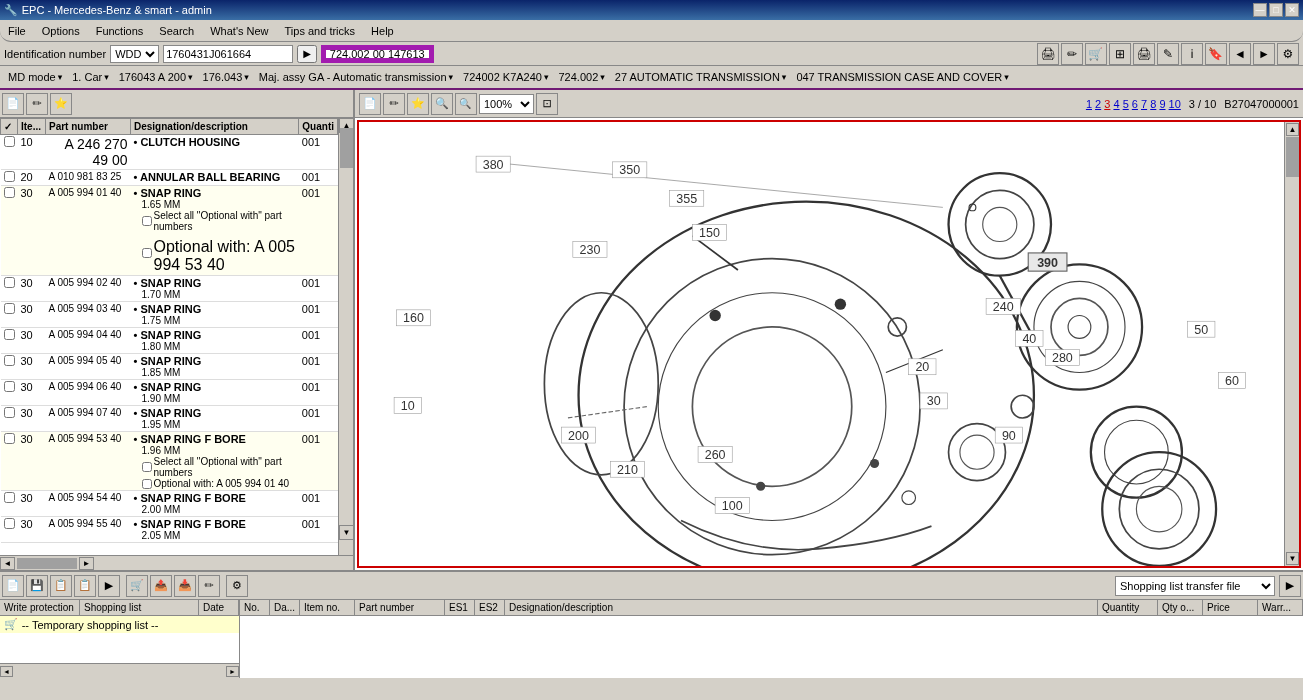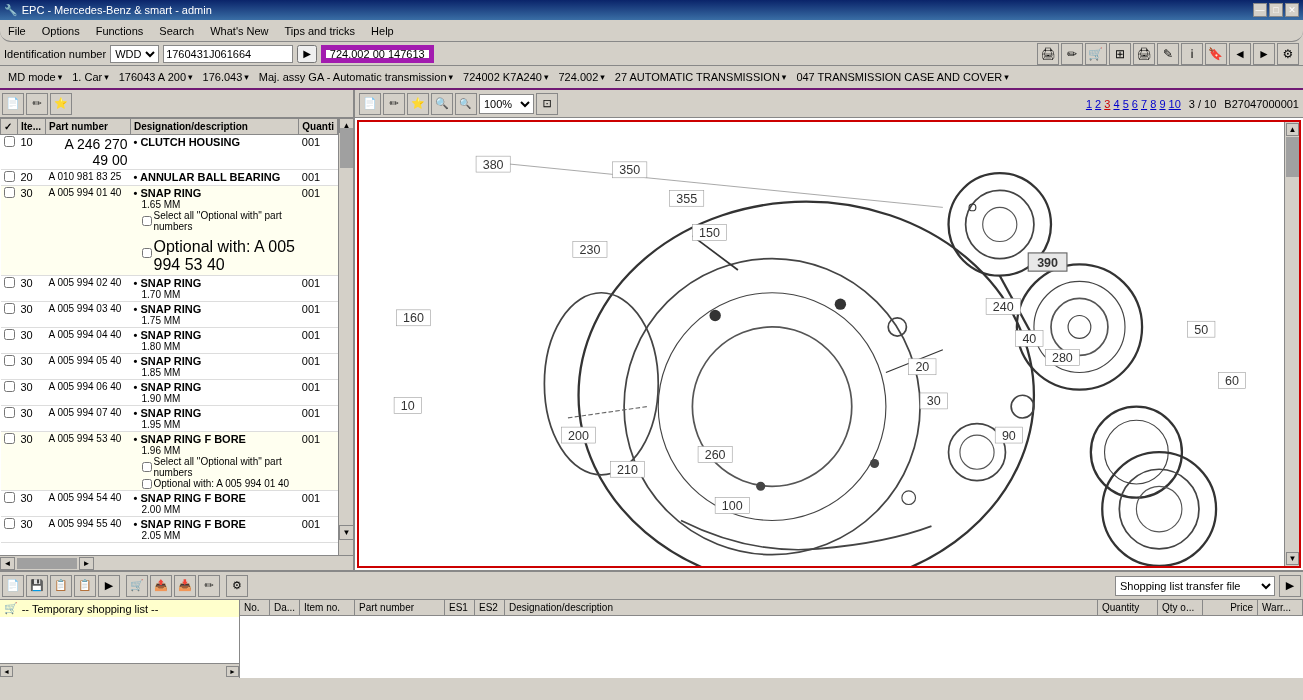--- a/index.html
+++ b/index.html
@@ -697,20 +697,25 @@
     <div class="tb-btn" style="margin-left:4px;">⚙</div>
     <div class="shopping-transfer">
       <select class="transfer-select"><option>Shopping list transfer file</option></select>
       <div class="tb-btn">▶</div>
     </div>
   </div>
 
   <div class="bottom-content">
 
     <div class="shopping-list-panel">
+      <div class="shopping-list-header">
+        <div class="shopping-list-header-col" style="width:80px;">Write protection</div>
+        <div class="shopping-list-header-col" style="flex:1;">Shopping list</div>
+        <div class="shopping-list-header-col" style="width:40px;">Date</div>
+      </div>
       <div class="shopping-list-row">
         <span style="font-size:11px;">🛒</span>
         <span style="margin-left:4px; font-size:11px;">-- Temporary shopping list --</span>
       </div>
 
       <div class="bottom-scrollbar" style="margin-top:auto;">
         <div style="width:13px;height:11px;background:#d4d0c8;border:1px solid #888;display:flex;align-items:center;justify-content:center;font-size:7px;">◄</div>
         <div style="flex:1;height:11px;background:#d4d0c8;"></div>
         <div style="width:13px;height:11px;background:#d4d0c8;border:1px solid #888;display:flex;align-items:center;justify-content:center;font-size:7px;">►</div>
       </div>
@@ -720,18 +725,18 @@
       <div class="shopping-detail-header">
         <div class="shopping-detail-col" style="width:30px;">No.</div>
         <div class="shopping-detail-col" style="width:30px;">Da...</div>
         <div class="shopping-detail-col" style="width:55px;">Item no.</div>
         <div class="shopping-detail-col" style="width:90px;">Part number</div>
         <div class="shopping-detail-col" style="width:30px;">ES1</div>
         <div class="shopping-detail-col" style="width:30px;">ES2</div>
         <div class="shopping-detail-col" style="flex:1;">Designation/description</div>
         <div class="shopping-detail-col" style="width:60px;">Quantity</div>
         <div class="shopping-detail-col" style="width:45px;">Qty o...</div>
-        <div class="shopping-detail-col" style="width:55px;text-align:right;">Price</div>
+        <div class="shopping-detail-col" style="width:55px;">Price</div>
         <div class="shopping-detail-col" style="width:45px;">Warr...</div>
       </div>
     </div>
   </div>
 </div>
 
 </body></html>

